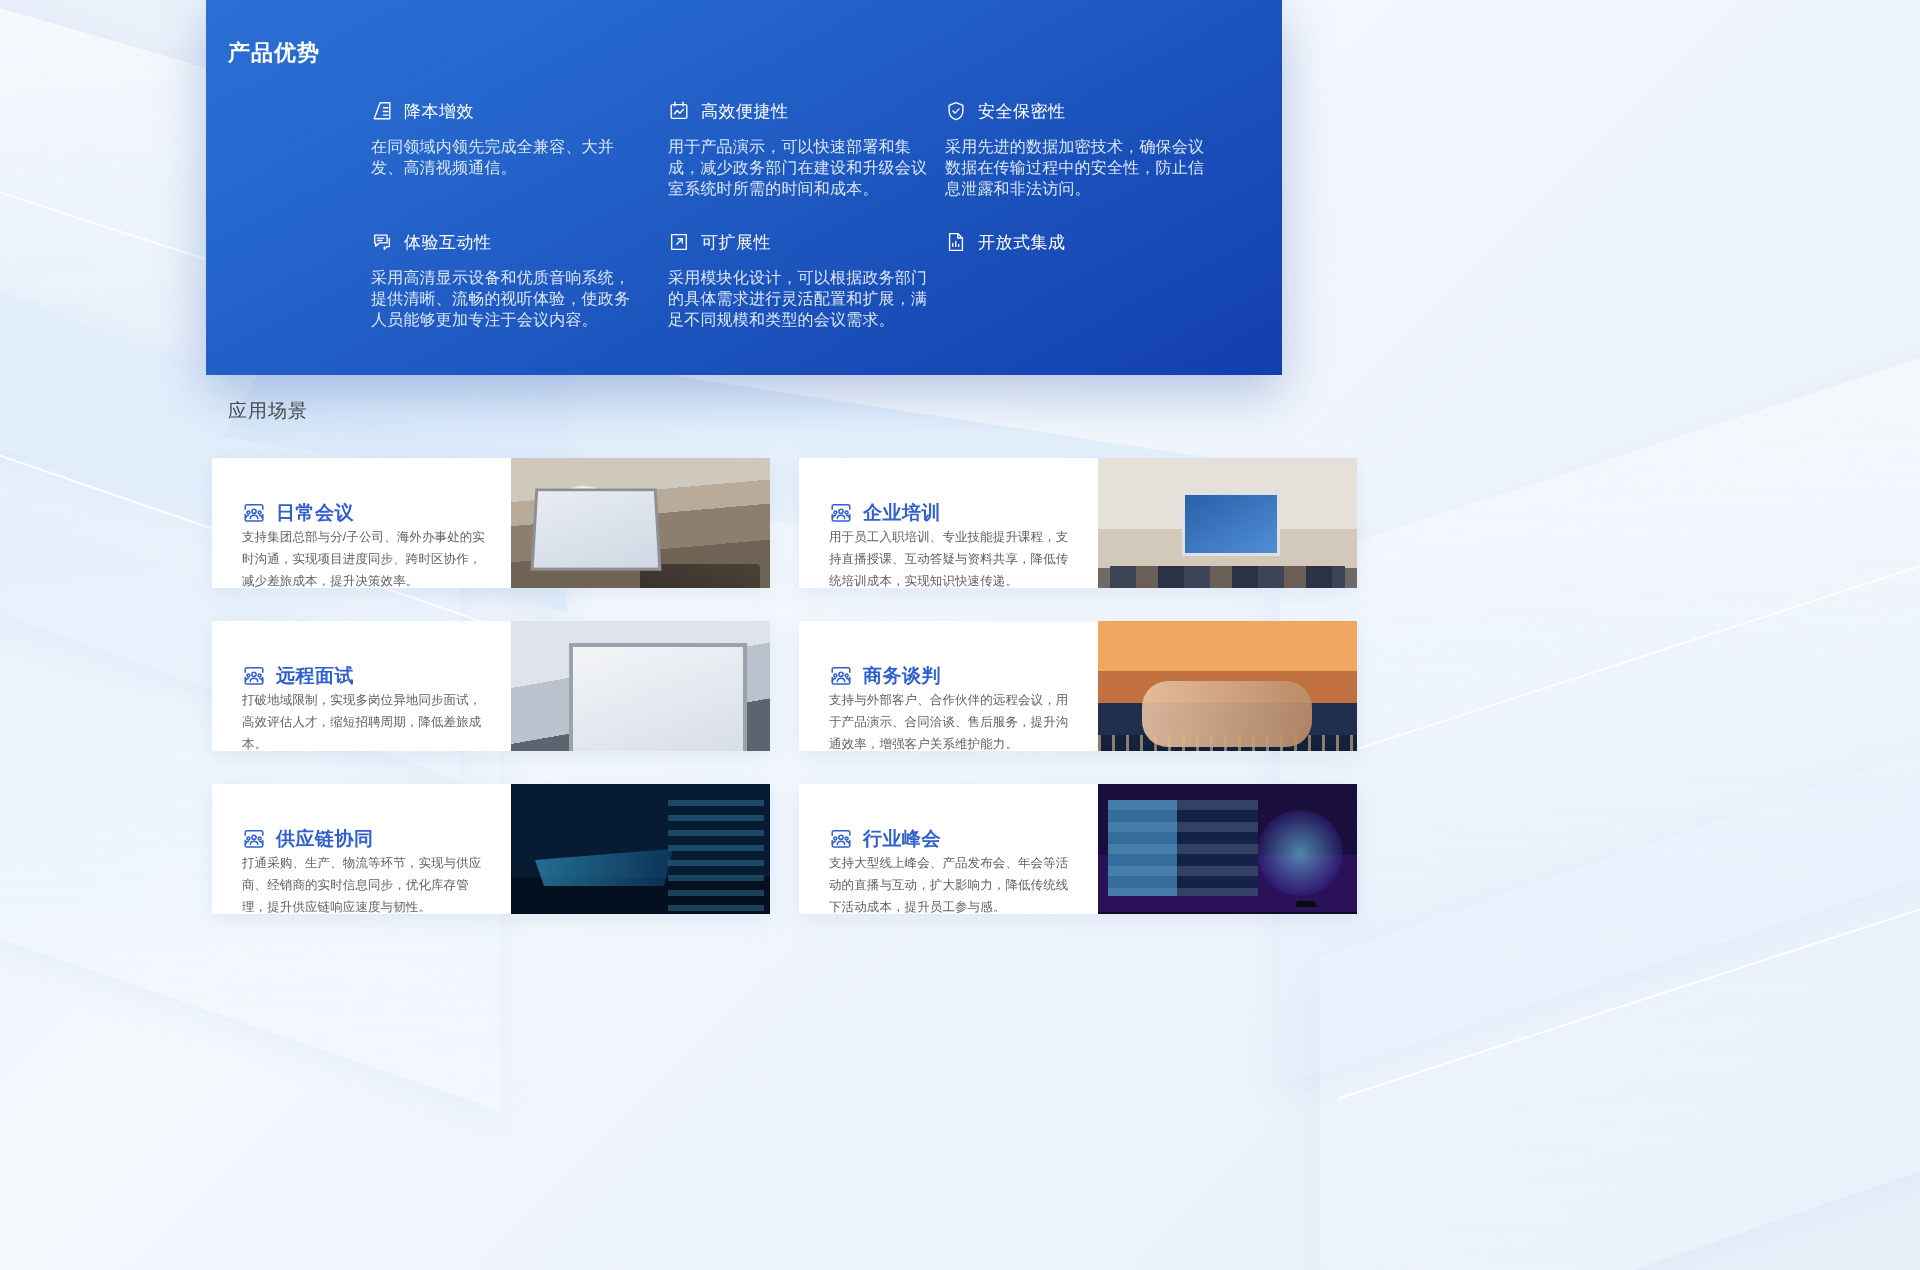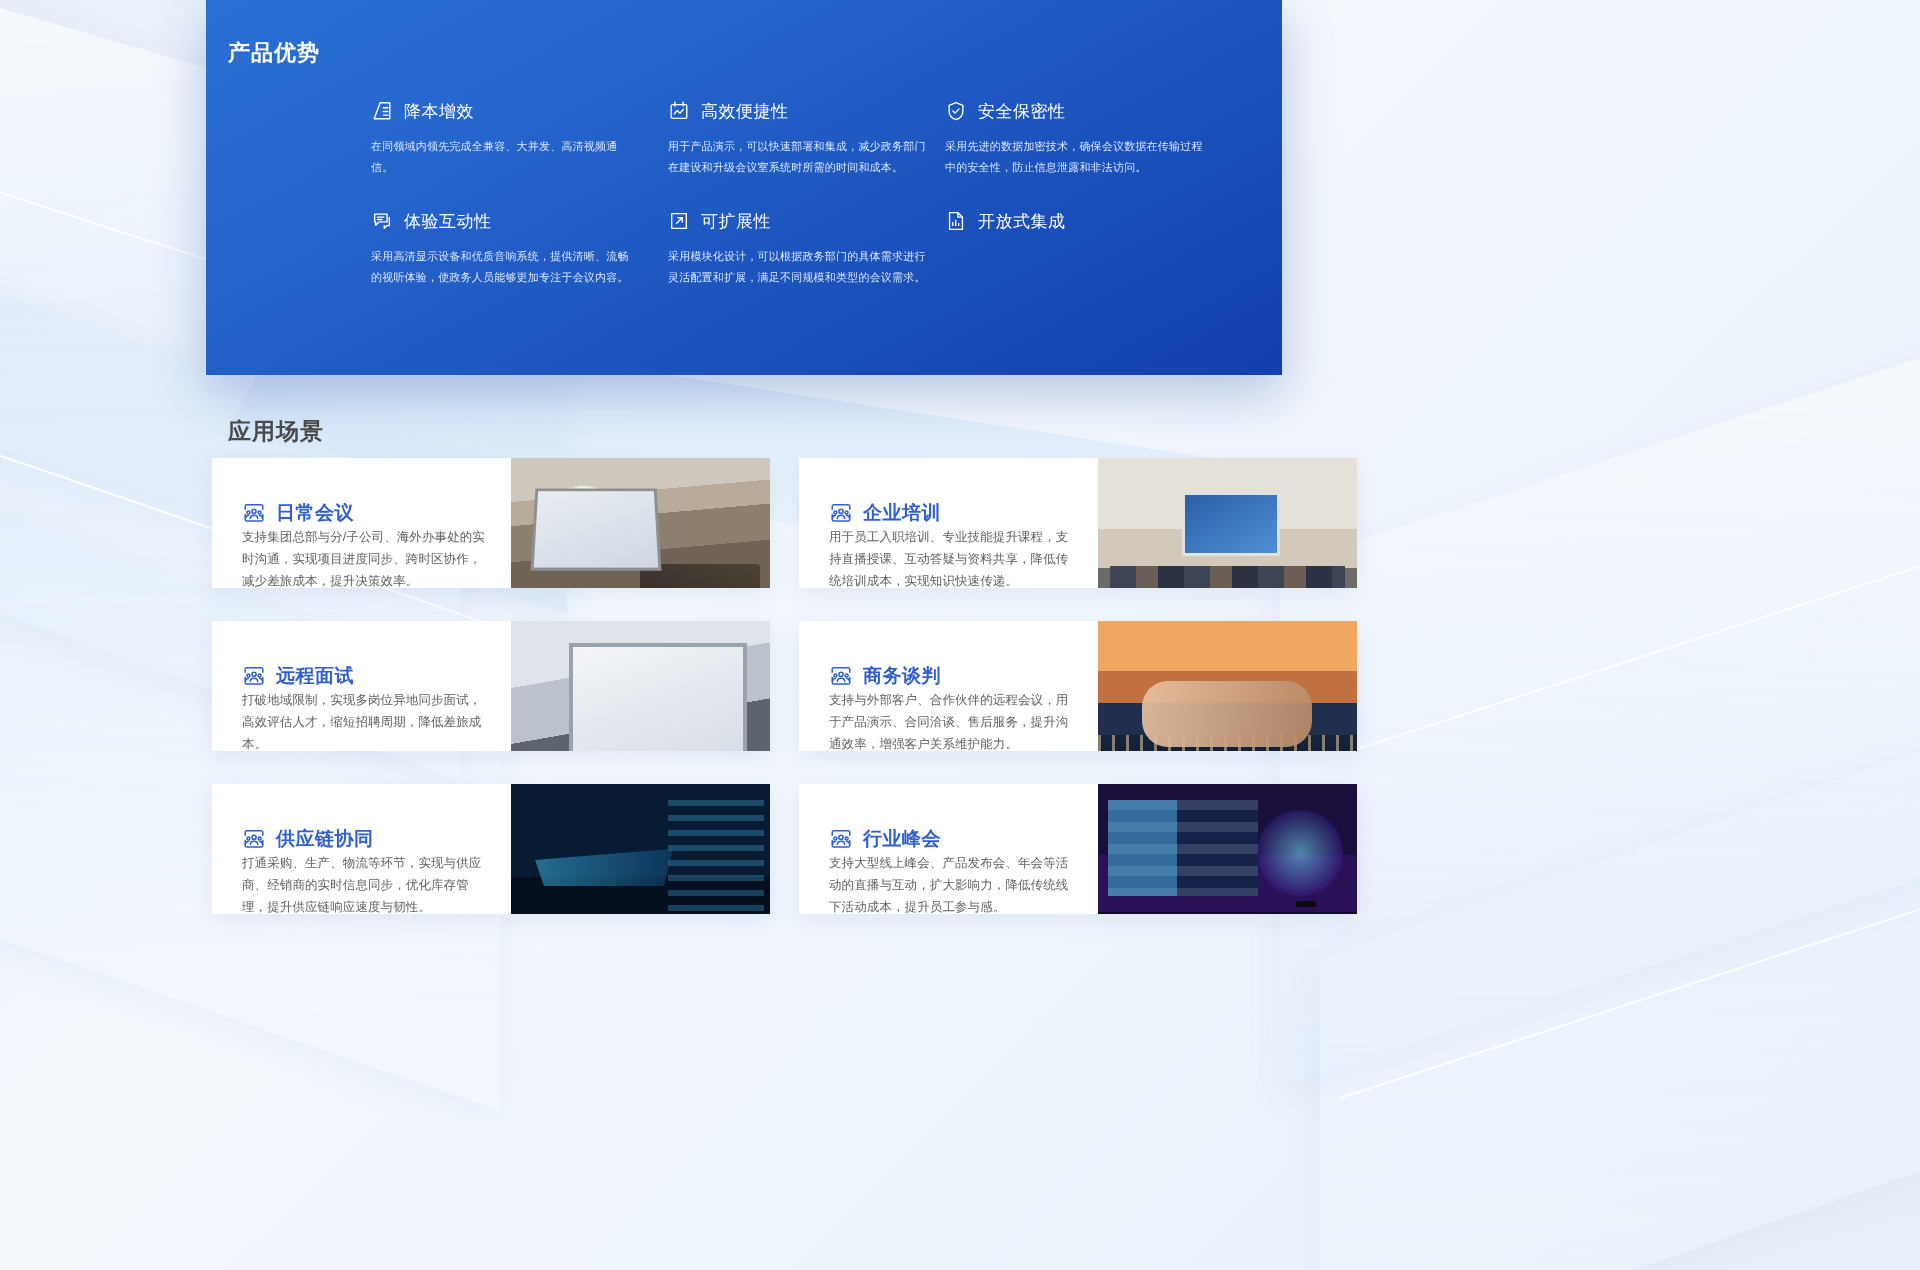--- a/index.html
+++ b/index.html
@@ -62,28 +62,28 @@
     grid-template-columns: 297px 277px 290px;
     column-gap: 0px;
     row-gap: 28px;
   }
   .adv-item { width: 262px; }
   .adv-head { display: flex; align-items: center; gap: 11px; height: 30px; }
   .adv-ico { width: 22px; height: 22px; flex: 0 0 22px; display:block; }
   .adv-ico svg { display:block; }
   .adv-name { font-size: 17px; color: #ffffff; font-weight: 500; letter-spacing: .5px; }
   .adv-desc {
-    margin-top: 10px; font-size: 11px; line-height: 21px;
+    margin-top: 10px; font-size: 16px; line-height: 21px;
     color: #dbe7f8; letter-spacing: .2px;
   }
 
   
   .sec-title {
-    position: absolute; left: 228px; top: 416px;
-    font-size: 23px; font-weight: bold; color: #4a4a4a; letter-spacing: 1px;
+    position: absolute; left: 228px; top: 398px;
+    font-size: 19px; font-weight: normal; color: #4a4a4a; letter-spacing: 1px;
     z-index: 3;
   }
   .cards {
     position: absolute; left: 212px; top: 458px; width: 1145px;
     display: grid; grid-template-columns: 558px 558px; column-gap: 29px; row-gap: 33px;
     z-index: 3;
   }
   .card {
     height: 130px; background: #ffffff; display: flex; overflow: hidden;
     box-shadow: 0 6px 20px rgba(130,160,200,.16);

